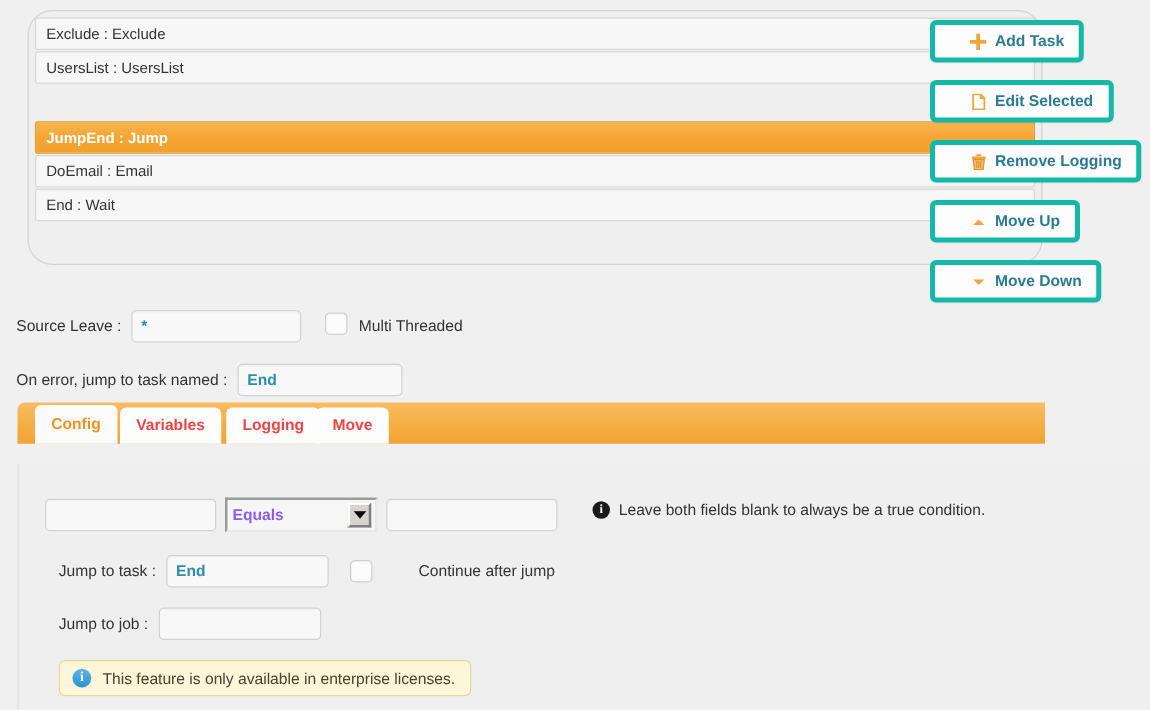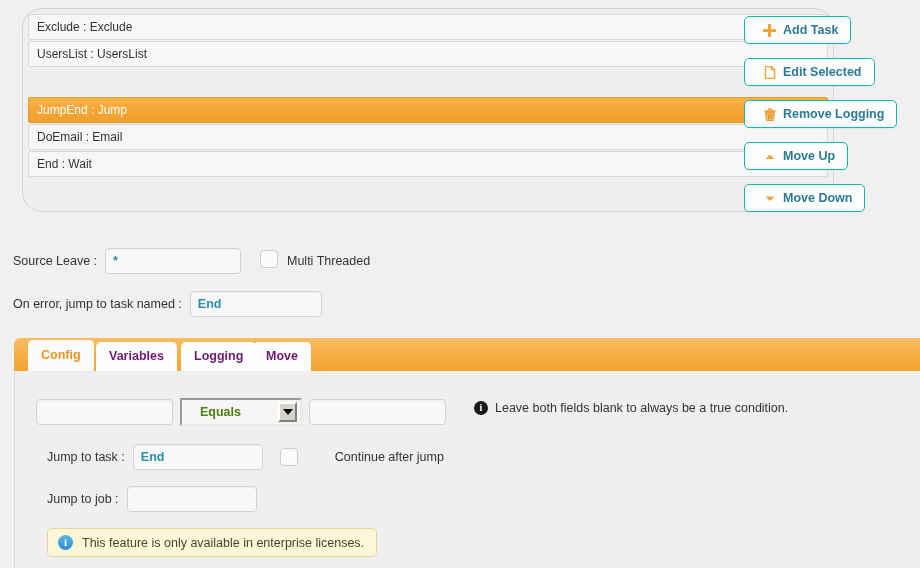--- a/index.html
+++ b/index.html
@@ -49,39 +49,39 @@
     border-radius: 2px;
     font-size: 12px;
     color: #333333;
     white-space: nowrap;
     overflow: hidden;
   }
   .task-row.selected {
     background: linear-gradient(to bottom, #f9b44d 0%, #f4a534 50%, #f0a02e 100%);
     border: 1px solid #e59a28;
     color: #ffffff;
-    font-weight: normal;
+    font-weight: bold;
     margin-top: 30px;
   }
 
   
   #side-buttons {
     position: absolute;
     left: 744px;
     top: 16px;
     width: 170px;
   }
   .side-btn {
     display: inline-flex;
     align-items: center;
     gap: 7px;
     background: #fdfdfd;
-    border: 1px solid #14b8a6;
+    border: 4px solid #14b8a6;
     border-radius: 5px;
-    padding: 6px 12px 6px 18px;
+    padding: 6px 12px 6px 28px;
     margin-bottom: 14px;
     color: #2b7b96;
     font-weight: bold;
     font-size: 12.5px;
     cursor: pointer;
     box-shadow: 0 1px 1px rgba(0,0,0,0.04);
     white-space: nowrap;
   }
   .side-btn .ico { display: inline-flex; width: 13px; height: 13px; align-items: center; justify-content: center; flex: 0 0 13px;}
 
@@ -138,40 +138,40 @@
     cursor: pointer;
     box-shadow: inset 0 1px 1px rgba(0,0,0,0.03);
   }
   .chk-label { margin-left: 9px; font-size: 12.5px; color: #333; }
 
   #multithread-wrap { position: absolute; left: 260px; top: 22px; display: flex; align-items: flex-end; }
 
   
   #tabbar {
     position: absolute;
-    left: 14px; top: 338px;
-    width: 906px;
+    left: 14px; top: 322px;
+    width: 822px;
     height: 33px;
     background: linear-gradient(to bottom, #f7b košík 0%, #f2a33a 100%);
     background: linear-gradient(to bottom, #f8bd62 0%, #f5ad42 55%, #f3a433 100%);
     border-top-left-radius: 6px;
     border-top-right-radius: 0px;
   }
   .tab {
     position: absolute;
     top: 4px;
     height: 29px;
     line-height: 28px;
     padding: 0 13px;
     background: #fdfdfd;
     border-top-left-radius: 5px;
     border-top-right-radius: 5px;
     font-size: 12.5px;
     font-weight: bold;
-    color: #701a75;
+    color: #ef4444;
     cursor: pointer;
     white-space: nowrap;
   }
   .tab.active {
     color: #e8951f;
     background: #fbfbfb;
     top: 2px;
     height: 31px;
     line-height: 31px;
   }
@@ -210,24 +210,24 @@
     width: 122px; height: 28px;
     margin: 0 7px;
     background: #f6f6f6;
     border: 2px solid;
     border-color: #9a9a9a #e8e8e8 #e8e8e8 #9a9a9a;
     display: flex;
     align-items: center;
     cursor: pointer;
   }
   .legacy-select .sel-text {
-    padding-left: 18px;
+    padding-left: 4px;
     font-size: 12.5px;
     font-weight: bold;
-    color: #4d7c0f;
+    color: #8b5cf6;
     flex: 1;
     white-space: nowrap;
     overflow: hidden;
   }
   .sel-button {
     width: 19px; height: 20px;
     margin-right: 3px;
     background: #d6d3ce;
     border: 2px solid;
     border-color: #ffffff #808080 #808080 #ffffff;

